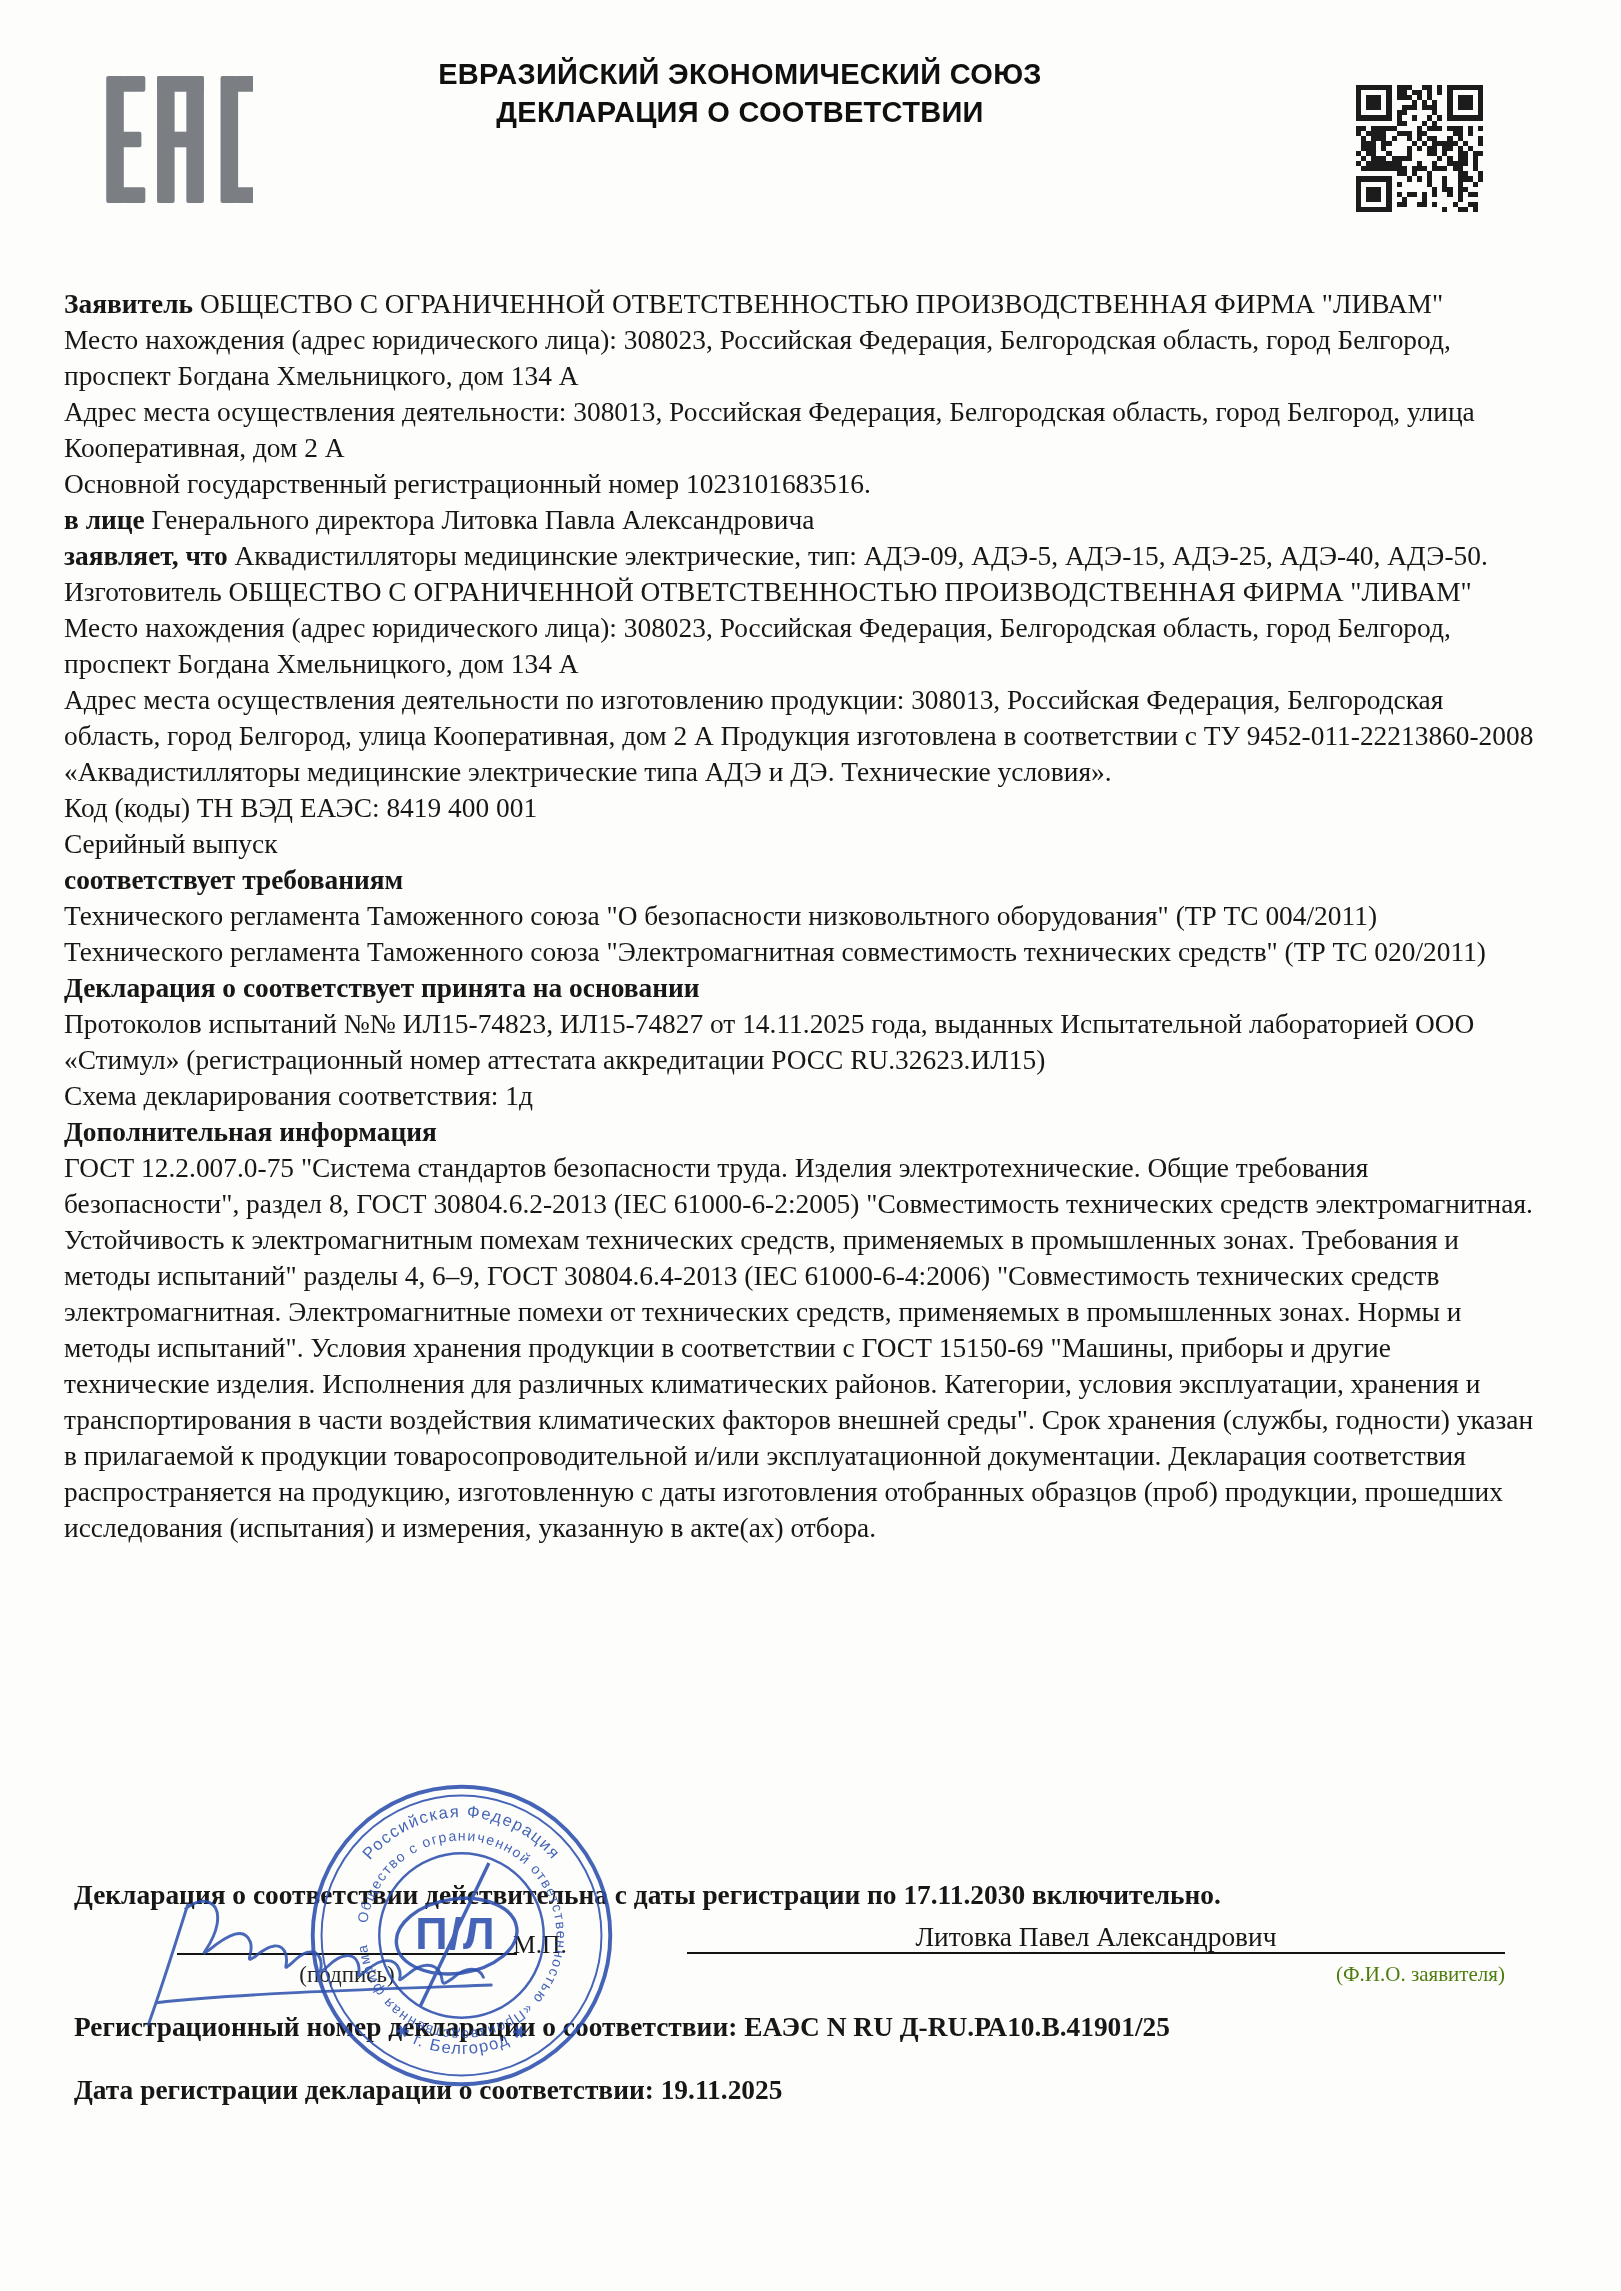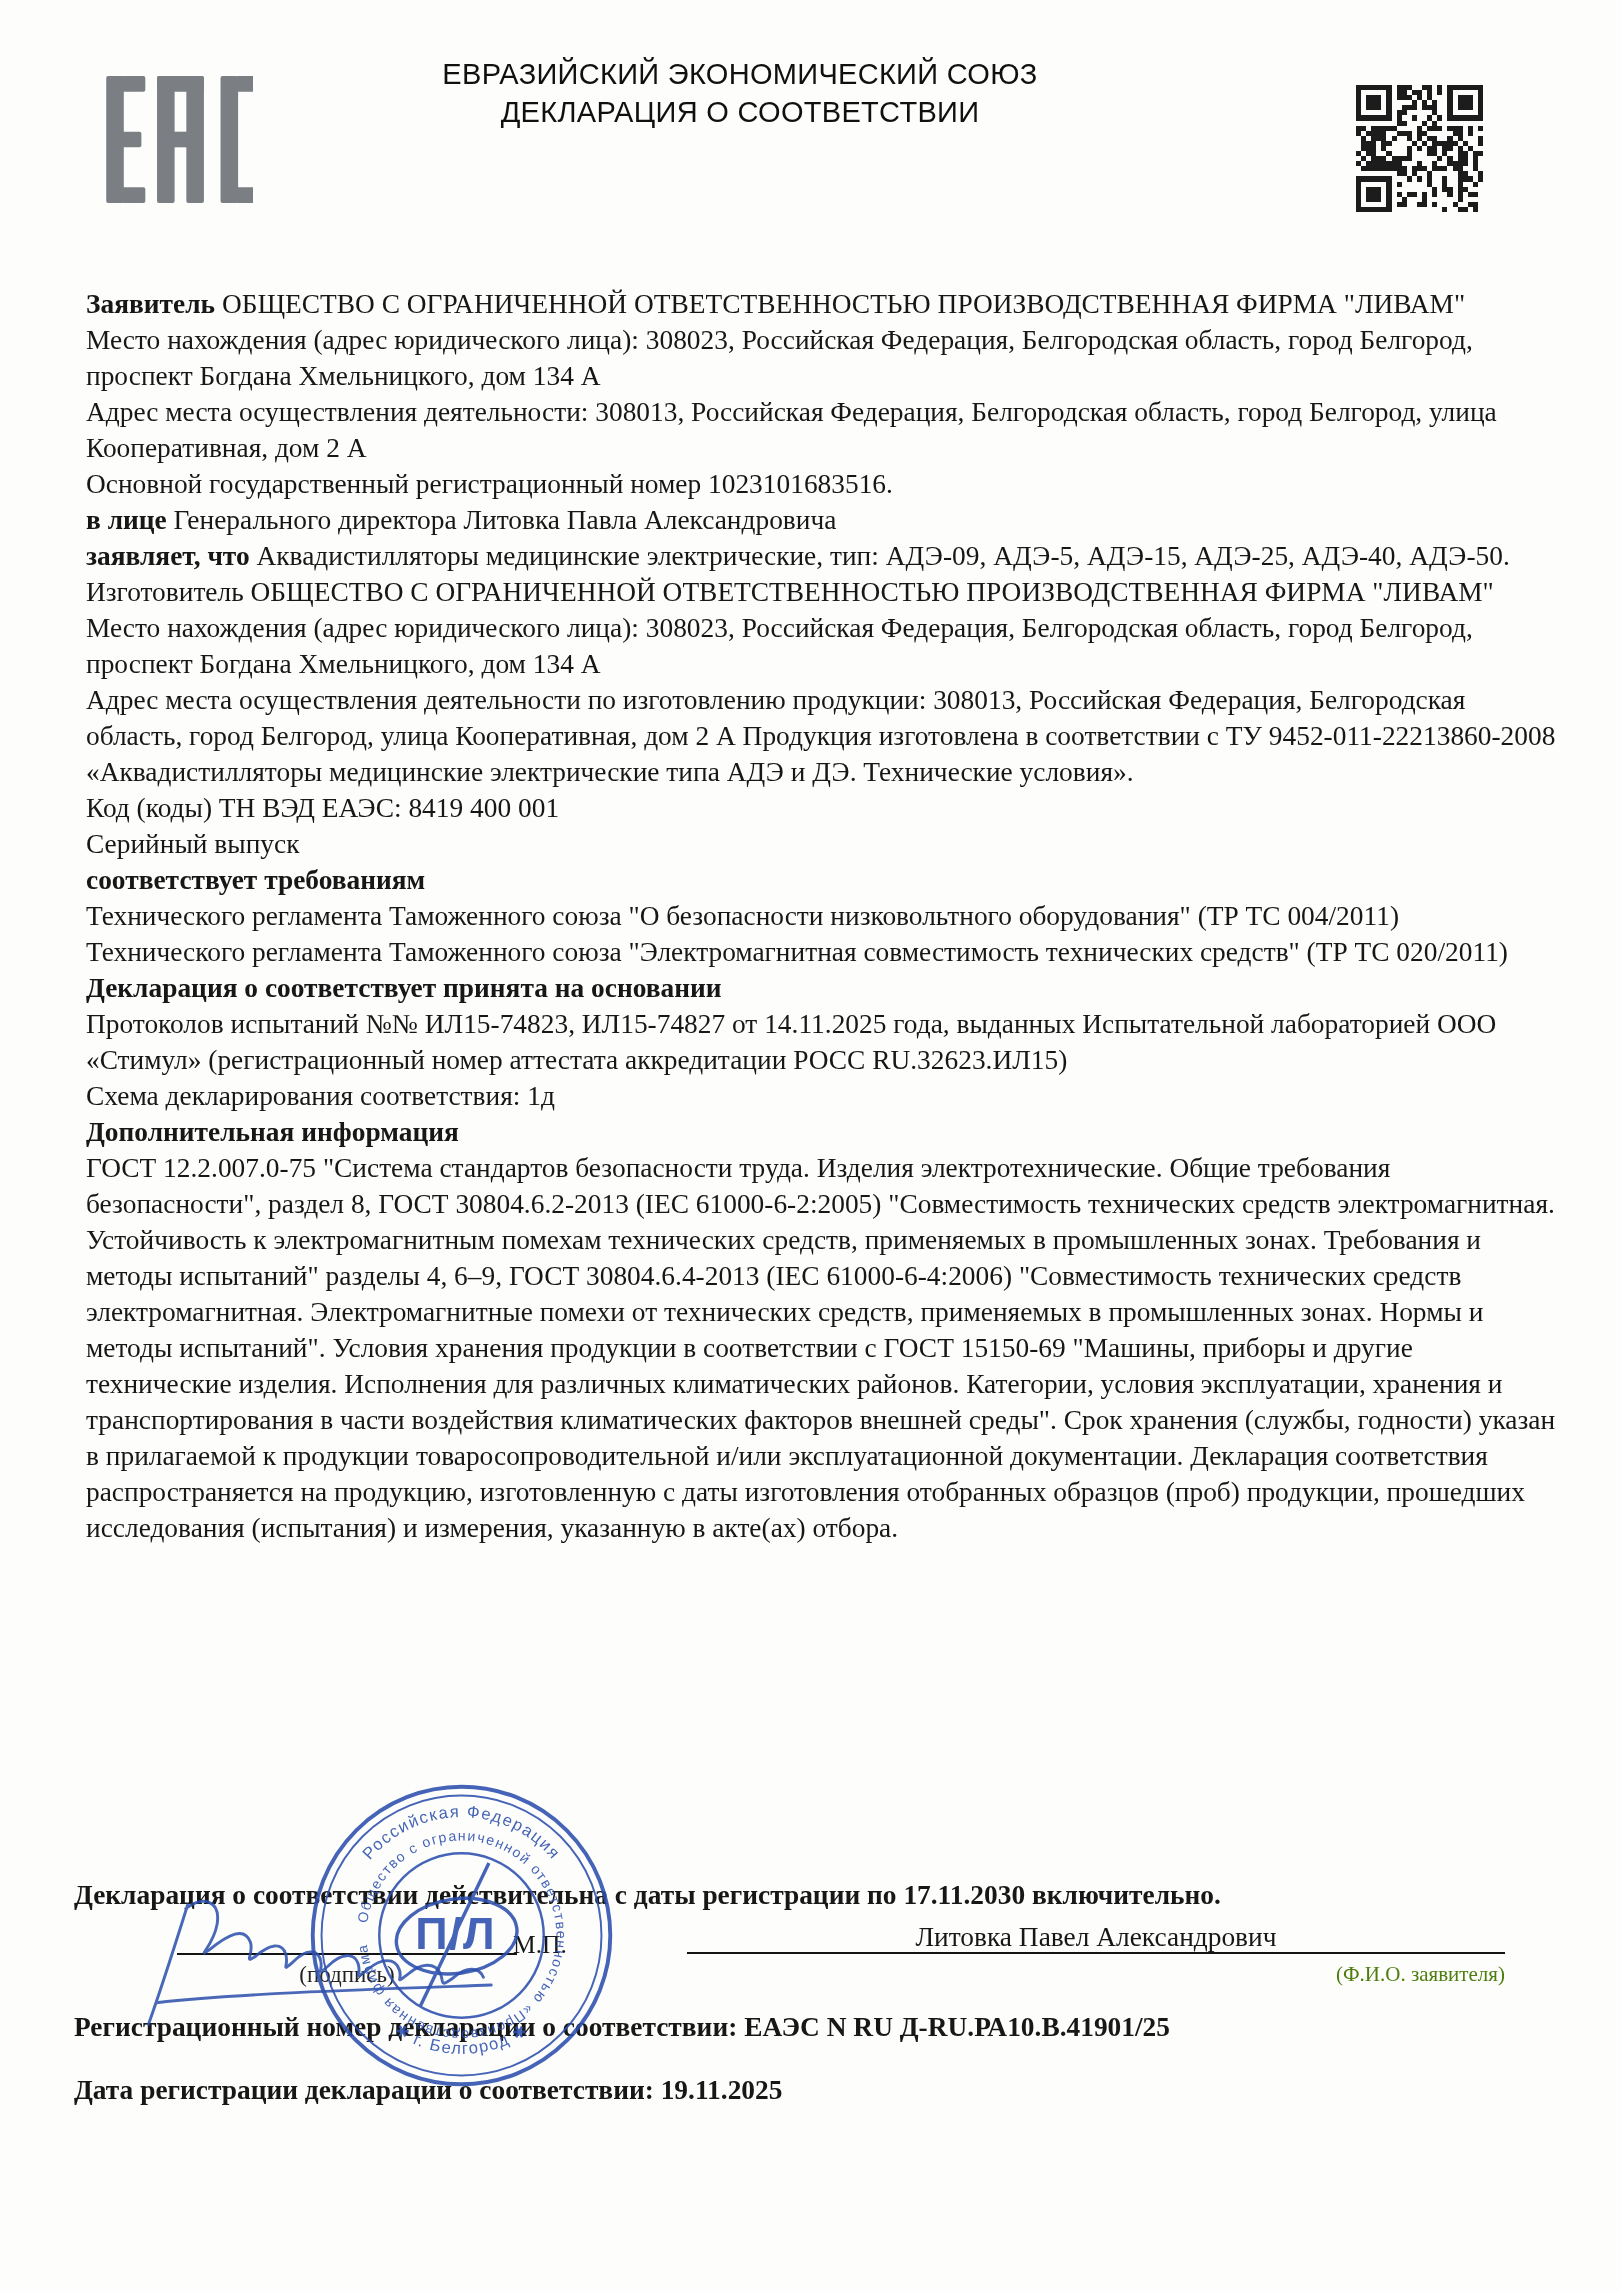--- a/index.html
+++ b/index.html
@@ -5,26 +5,26 @@
   html,body{margin:0;padding:0;background:#e8e8e6;}
   #page{
     position:relative;width:1621px;height:2292px;margin:0 auto;
     background:#fdfdfb;overflow:hidden;
     font-family:"Liberation Serif",serif;color:#171717;
   }
   
   .eac-logo{position:absolute;left:106px;top:76px;width:147px;height:127px;}
   .doc-title{
     position:absolute;left:392px;top:55px;width:696px;text-align:center;
-    font-family:"Liberation Sans",sans-serif;font-weight:normal;
+    font-family:"Liberation Sans",sans-serif;font-weight:bold;
     font-size:29px;line-height:38px;letter-spacing:0.3px;color:#101010;
   }
   .qr{position:absolute;left:1356px;top:85px;width:127px;height:127px;}
   
-  .body-text{position:absolute;left:86px;top:286px;width:1474px;font-size:27.4px;line-height:36px;}
+  .body-text{position:absolute;left:64px;top:286px;width:1474px;font-size:27.4px;line-height:36px;}
   .body-text p{margin:0;}
   .lead{font-weight:bold;}
   .gap{margin-top:4.9px;}
   .bold-line{font-weight:bold;}
   
   .footer{position:absolute;left:74px;top:1868px;width:1474px;font-size:27.4px;line-height:36px;margin-top:9px;}
   .sig-row{position:relative;height:76px;}
   .mp{position:absolute;left:439px;top:13.7px;font-size:25.5px;}
   .signer-name{position:absolute;left:613px;top:5.9px;width:818px;text-align:center;}
   .sig-line-left{position:absolute;left:103px;top:40px;width:340px;border-top:2px solid #141414;}

